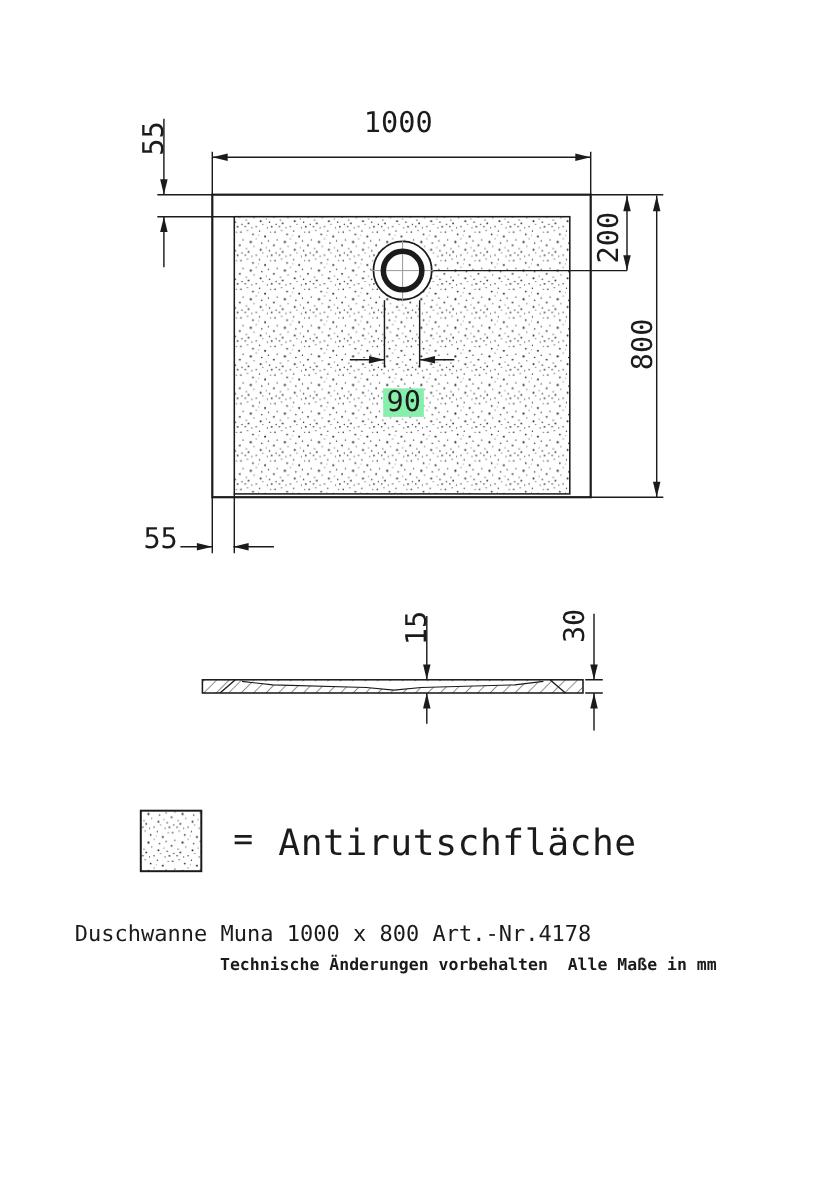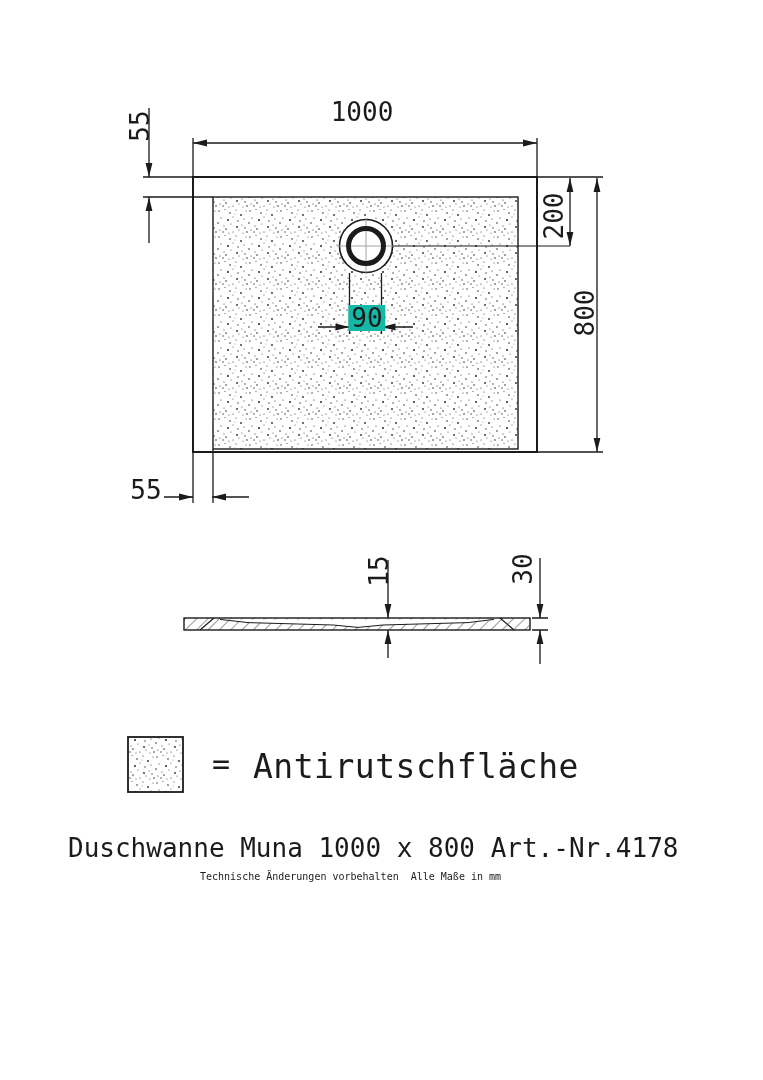--- a/index.html
+++ b/index.html
@@ -4,25 +4,25 @@
 <style>
   html,body{margin:0;padding:0;background:#fff;}
   .page{position:relative;width:763px;height:1080px;background:#ffffff;overflow:hidden;
         font-family:"DejaVu Sans Mono","Liberation Mono",monospace;}
   .page svg{position:absolute;left:0;top:0;}
   .t{position:absolute;color:#1b1b1b;line-height:1;white-space:pre;
      transform:translate(-50%,-50%);font-family:"DejaVu Sans Mono","Liberation Mono",monospace;}
   .rot{transform:translate(-50%,-50%) rotate(-90deg);}
   .la{transform:translate(0,-50%);}
   .dim{font-size:26px;}
-  .bgw{background:#14b8a6;padding:0 3px;}
+  .bgw{background:#86efac;padding:0 3px;margin-top:48px;}
   .legend-eq{font-size:30px;}
   .legend-label{font-size:33px;letter-spacing:.5px;text-align:right;}
-  .title{font-size:26px;letter-spacing:0;}
-  .foot{font-size:10px;font-weight:normal;}
+  .title{font-size:20px;letter-spacing:0;}
+  .foot{font-size:15px;font-weight:bold;}
 </style>
 </head>
 <body>
 
 <div class="page">
 
   <svg width="763" height="1080" viewBox="0 0 763 1080">
     <defs>
       <pattern id="speck" width="31" height="26" patternUnits="userSpaceOnUse">
         <g fill="#2a2a2a">

